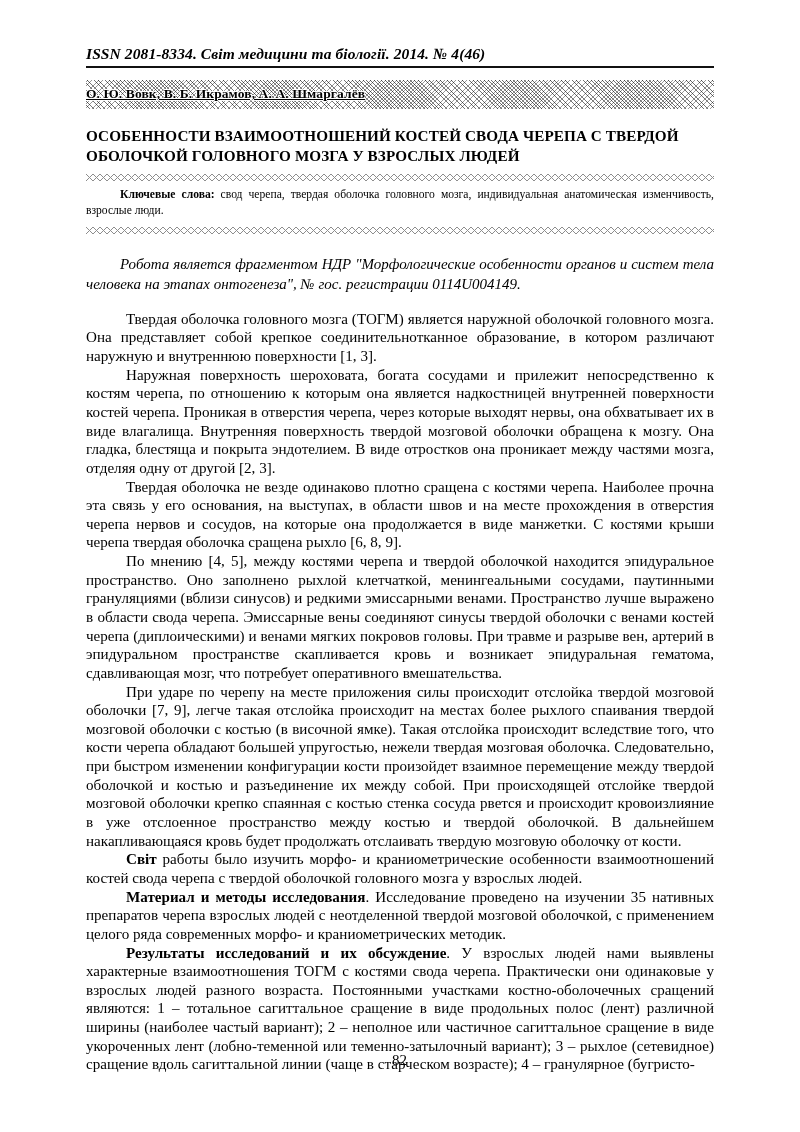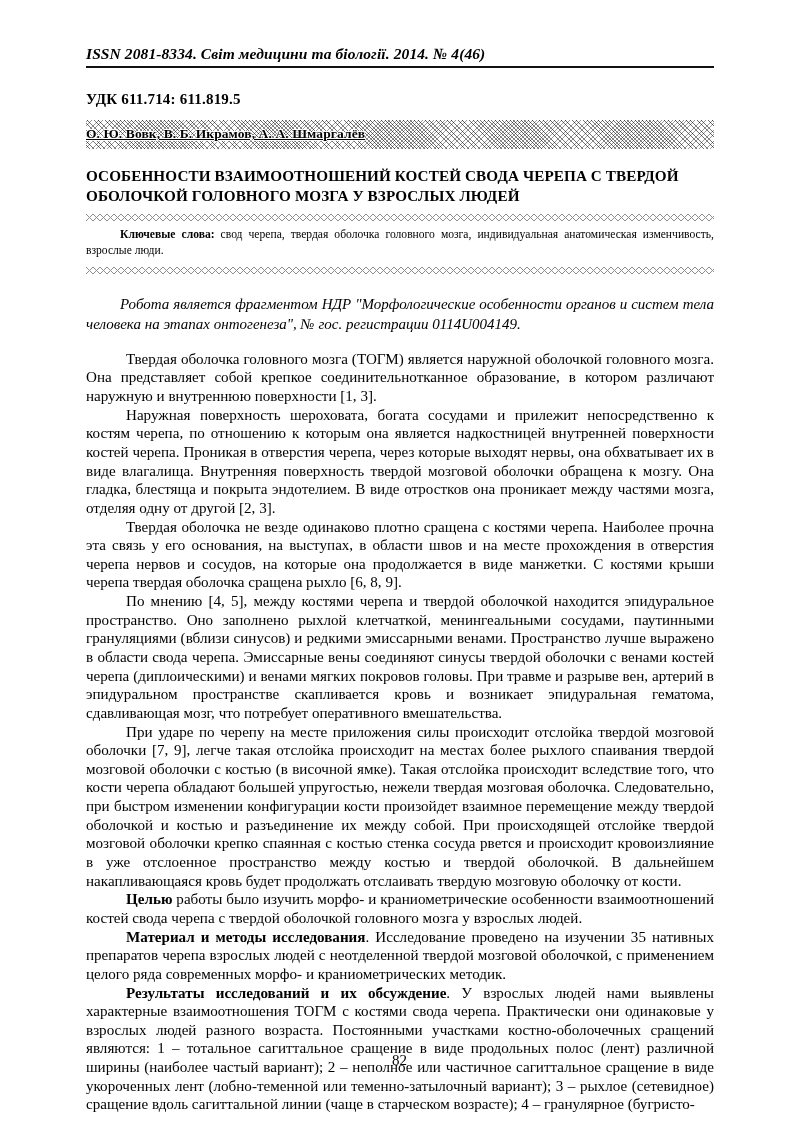--- a/index.html
+++ b/index.html
@@ -157,21 +157,20 @@
 </style>
 </head>
 <body>
 
 <div class="page">
   <div class="content">
 
     <div class="runhead">ISSN 2081-8334. Світ медицини та біології. 2014. № 4(46)</div>
     <div class="runhead-rule"></div>
 
-    <div class="udc">УДК 611.714: 611.819.5</div>
 
     <div class="authors-block">
       <div class="authors-line">О. Ю. Вовк, В. Б. Икрамов, А. А. Шмаргалёв</div>
     </div>
 
     <div class="title">
       <div>ОСОБЕННОСТИ ВЗАИМООТНОШЕНИЙ КОСТЕЙ СВОДА ЧЕРЕПА С ТВЕРДОЙ</div>
       <div>ОБОЛОЧКОЙ ГОЛОВНОГО МОЗГА У ВЗРОСЛЫХ ЛЮДЕЙ</div>
     </div>
 
@@ -184,21 +183,21 @@
     <div class="zigzag"></div>
 
     <div class="fundnote">Робота является фрагментом НДР "Морфологические особенности органов и систем тела человека на этапах онтогенеза", № гос. регистрации 0114U004149.</div>
 
     <div class="body-text">
       <p>Твердая оболочка головного мозга (ТОГМ) является наружной оболочкой головного мозга. Она представляет собой крепкое соединительнотканное образование, в котором различают наружную и внутреннюю поверхности [1, 3].</p>
       <p>Наружная поверхность шероховата, богата сосудами и прилежит непосредственно к костям черепа, по отношению к которым она является надкостницей внутренней поверхности костей черепа. Проникая в отверстия черепа, через которые выходят нервы, она обхватывает их в виде влагалища. Внутренняя поверхность твердой мозговой оболочки обращена к мозгу. Она гладка, блестяща и покрыта эндотелием. В виде отростков она проникает между частями мозга, отделяя одну от другой [2, 3].</p>
       <p>Твердая оболочка не везде одинаково плотно сращена с костями черепа. Наиболее прочна эта связь у его основания, на выступах, в области швов и на месте прохождения в отверстия черепа нервов и сосудов, на которые она продолжается в виде манжетки. С костями крыши черепа твердая оболочка сращена рыхло [6, 8, 9].</p>
       <p>По мнению [4, 5], между костями черепа и твердой оболочкой находится эпидуральное пространство. Оно заполнено рыхлой клетчаткой, менингеальными сосудами, паутинными грануляциями (вблизи синусов) и редкими эмиссарными венами. Пространство лучше выражено в области свода черепа. Эмиссарные вены соединяют синусы твердой оболочки с венами костей черепа (диплоическими) и венами мягких покровов головы. При травме и разрыве вен, артерий в эпидуральном пространстве скапливается кровь и возникает эпидуральная гематома, сдавливающая мозг, что потребует оперативного вмешательства.</p>
       <p>При ударе по черепу на месте приложения силы происходит отслойка твердой мозговой оболочки [7, 9], легче такая отслойка происходит на местах более рыхлого спаивания твердой мозговой оболочки с костью (в височной ямке). Такая отслойка происходит вследствие того, что кости черепа обладают большей упругостью, нежели твердая мозговая оболочка. Следовательно, при быстром изменении конфигурации кости произойдет взаимное перемещение между твердой оболочкой и костью и разъединение их между собой. При происходящей отслойке твердой мозговой оболочки крепко спаянная с костью стенка сосуда рвется и происходит кровоизлияние в уже отслоенное пространство между костью и твердой оболочкой. В дальнейшем накапливающаяся кровь будет продолжать отслаивать твердую мозговую оболочку от кости.</p>
-      <p><span class="lead">Целью</span><span> работы было изучить морфо- и краниометрические особенности взаимоотношений костей свода черепа с твердой оболочкой головного мозга у взрослых людей.</span></p>
+      <p><span class="lead">Світ</span><span> работы было изучить морфо- и краниометрические особенности взаимоотношений костей свода черепа с твердой оболочкой головного мозга у взрослых людей.</span></p>
       <p><span class="lead">Материал и методы исследования</span><span>. Исследование проведено на изучении 35 нативных препаратов черепа взрослых людей с неотделенной твердой мозговой оболочкой, с применением целого ряда современных морфо- и краниометрических методик.</span></p>
       <p><span class="lead">Результаты исследований и их обсуждение</span><span>. У взрослых людей нами выявлены характерные взаимоотношения ТОГМ с костями свода черепа. Практически они одинаковые у взрослых людей разного возраста. Постоянными участками костно-оболочечных сращений являются: 1 – тотальное сагиттальное сращение в виде продольных полос (лент) различной ширины (наиболее частый вариант); 2 – неполное или частичное сагиттальное сращение в виде укороченных лент (лобно-теменной или теменно-затылочный вариант); 3 – рыхлое (сетевидное) сращение вдоль сагиттальной линии (чаще в старческом возрасте); 4 – гранулярное (бугристо-</span></p>
     </div>
 
   </div>
 
   <div class="folio">82</div>
 </div>
 
 </body></html>

